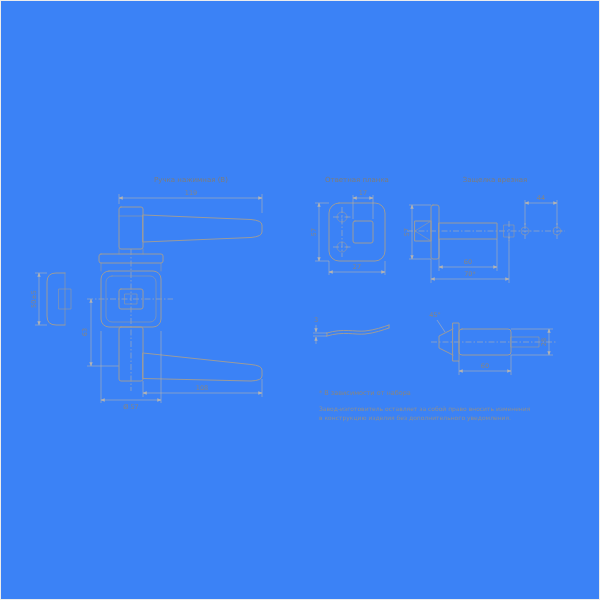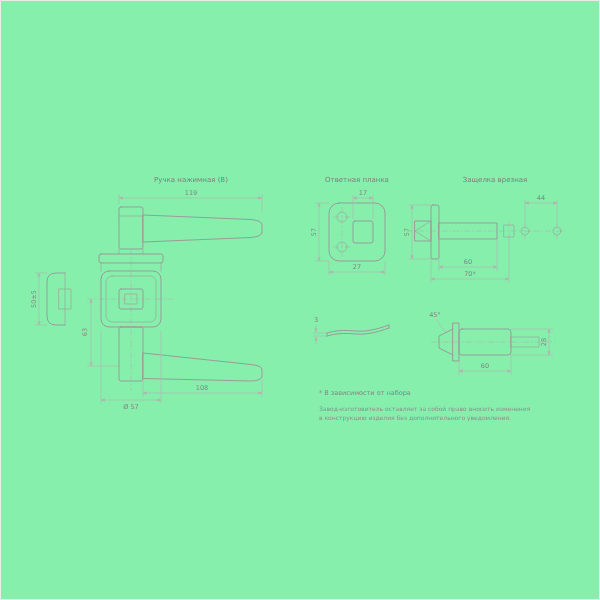--- a/index.html
+++ b/index.html
@@ -1,17 +1,17 @@
 <!DOCTYPE html>
 <html><head>
 <meta charset="utf-8">
 <style>
   html,body{margin:0;padding:0;background:#fff;}
   #canvas{
-    position:relative;width:598px;height:598px;background:#86efac;
+    position:relative;width:598px;height:598px;background:#3b82f6;
     border:1px solid #ececec;font-family:"DejaVu Sans",sans-serif;overflow:hidden;
   }
   svg{position:absolute;left:0;top:0;}
   .obj{fill:none;stroke:#9b9b9b;stroke-width:1;stroke-linejoin:round;stroke-linecap:round;}
   .thin{stroke-width:.6;}
   .dim{fill:none;stroke:#b3b3b3;stroke-width:.6;}
   .cl{stroke-dasharray:6 2 1.5 2;}
   .t{font-family:"DejaVu Sans",sans-serif;font-size:6.5px;fill:#858585;}
   .ts{font-family:"DejaVu Sans",sans-serif;font-size:6px;fill:#8f8f8f;}
   .title{font-family:"DejaVu Sans",sans-serif;font-size:7px;fill:#7d7d7d;}

